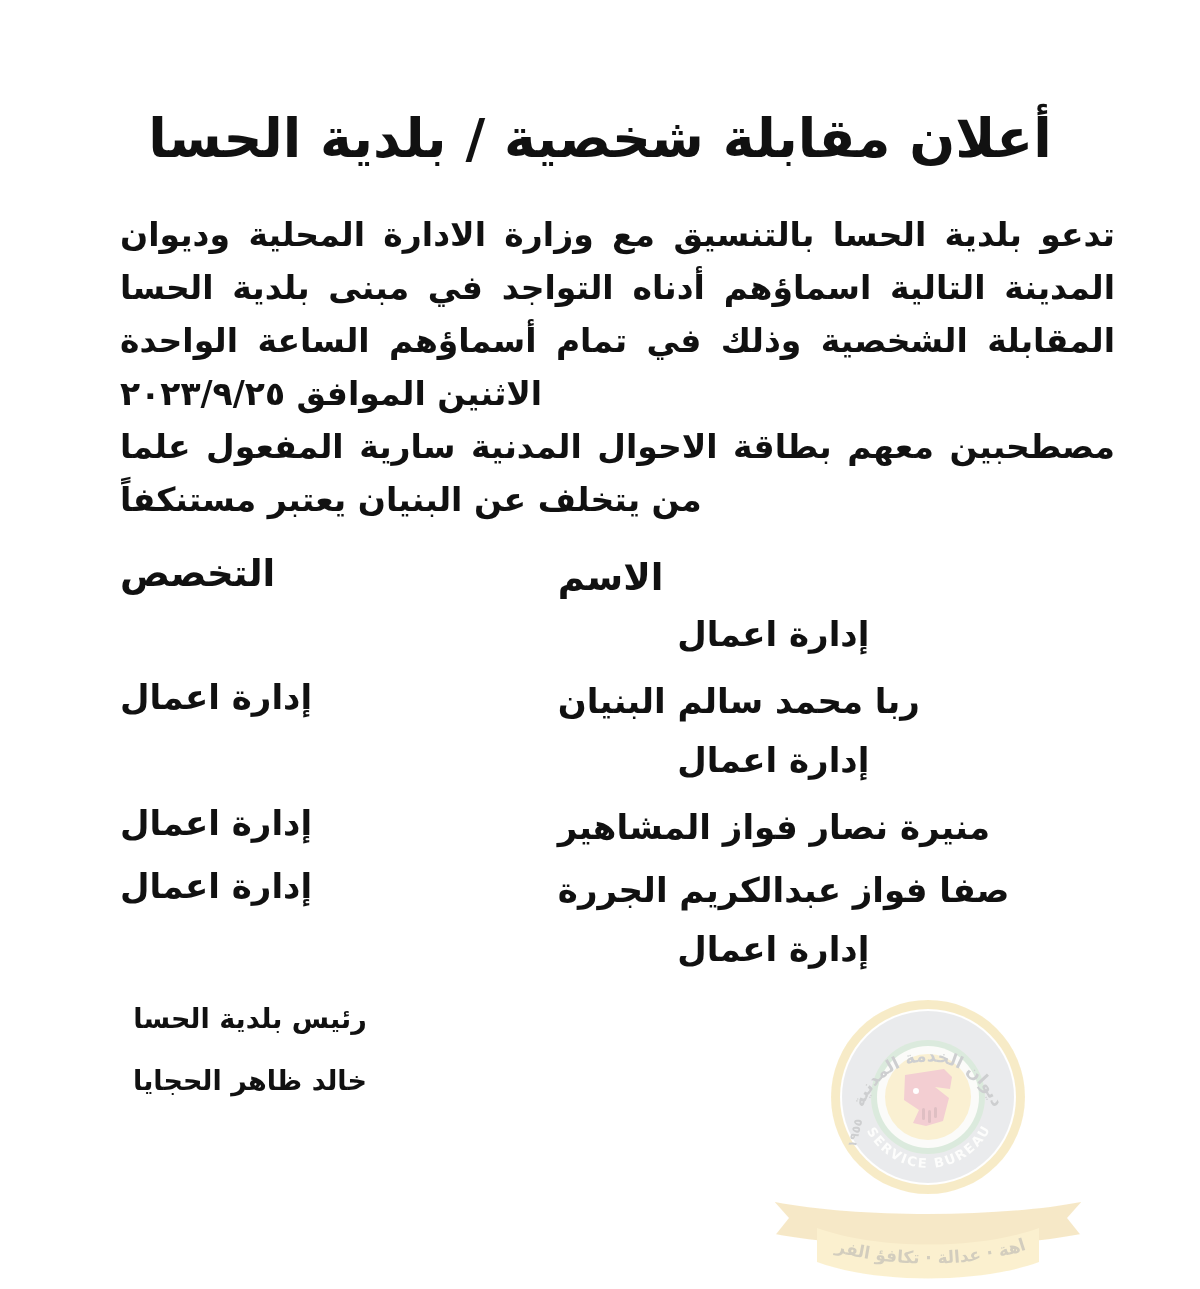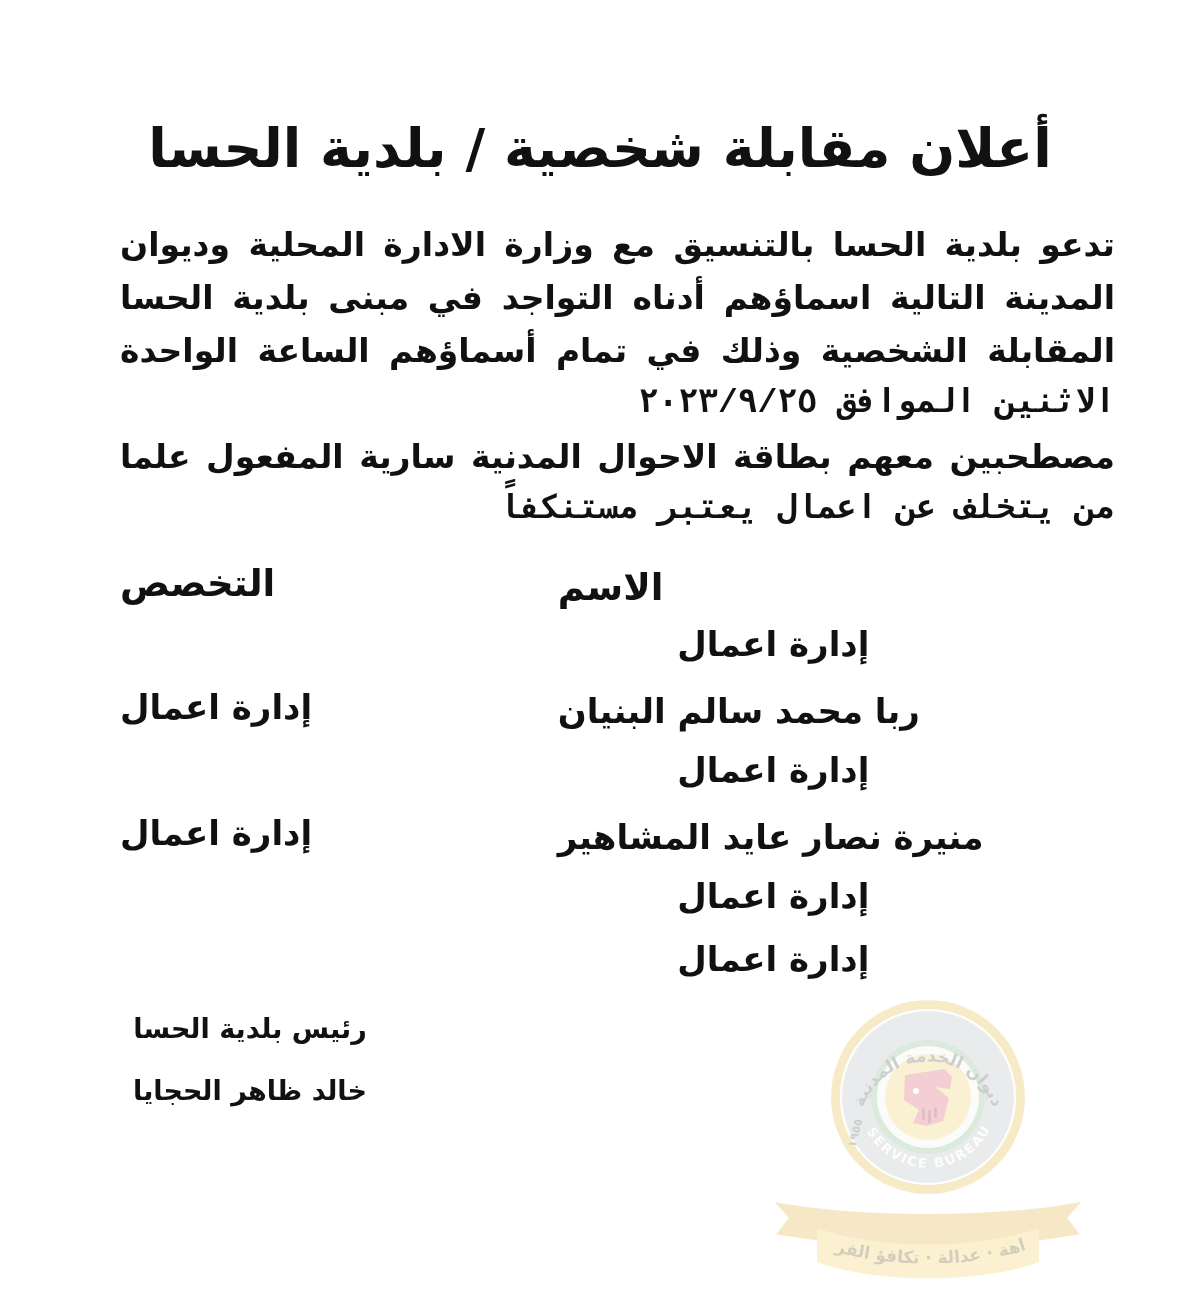--- a/index.html
+++ b/index.html
@@ -8,21 +8,21 @@
     background: #ffffff;
     position: relative;
     overflow: hidden;
     font-family: "DejaVu Sans", sans-serif;
     color: #111111;
     direction: rtl;
   }
   .page { width: 1200px; height: 1289px; position: relative; padding-top: 96px; box-sizing: border-box; }
 
   .title {
-    margin: 10px;
+    margin: 0;
     text-align: center;
     font-size: 54px;
     font-weight: bold;
     line-height: 86px;
     letter-spacing: -1px;
     white-space: nowrap;
   }
 
   .para {
     margin: 0 85px 0 120px; 
@@ -34,21 +34,21 @@
   .para.first { margin-top: 26px; }
   .pline { white-space: nowrap; }
   .pline.just {
     white-space: normal;
     text-align: justify;
     text-align-last: justify;
     text-justify: inter-word;
     overflow: hidden;
     height: 53px;
   }
-  .pline.start { text-align: right; font-family: Liberation Mono, monospace; }
+  .pline.start { text-align: left; }
 
   .table { margin: 18px 85px 0 120px; width: 995px; }
   .trow { display: flex; align-items: center; }
   .trow.head { height: 58px; font-size: 37px; }
   .trow.body-row { height: 63px; font-size: 34px; }
   .cell { font-weight: bold; text-align: left; white-space: nowrap; }
   .cell.name { width: 56%; margin-top: 8px; }
   .cell.spec { width: 44%; }
 
   .signature {
@@ -82,43 +82,44 @@
 
   <div class="para first">
     <div class="pline just">تدعو بلدية الحسا بالتنسيق مع وزارة الادارة المحلية وديوان الخدمة</div>
     <div class="pline just">المدينة التالية اسماؤهم أدناه التواجد في مبنى بلدية الحسا لاجراء</div>
     <div class="pline just">المقابلة الشخصية وذلك في تمام أسماؤهم الساعة الواحدة مساء يوم</div>
     <div class="pline start">الاثنين الموافق ٢٠٢٣/٩/٢٥</div>
   </div>
 
   <div class="para">
     <div class="pline just">مصطحبين معهم بطاقة الاحوال المدنية سارية المفعول علما بأنه كل</div>
-    <div class="pline start">من يتخلف عن اعمال يعتبر مستنكفاً</div>
+    <div class="pline start">من يتخلف عن البنيان يعتبر مستنكفاً</div>
   </div>
 
   <div class="table">
     <div class="trow head">
       <div class="cell name">الاسم</div>
       <div class="cell spec">التخصص</div>
     </div>
     <div class="trow body-row">
       <div class="cell spec">إدارة اعمال</div>
     </div>
     <div class="trow body-row">
       <div class="cell name">ربا محمد سالم البنيان</div>
       <div class="cell spec">إدارة اعمال</div>
     </div>
     <div class="trow body-row">
       <div class="cell spec">إدارة اعمال</div>
     </div>
     <div class="trow body-row">
-      <div class="cell name">منيرة نصار عايد المشاهير</div>
+      <div class="cell name">منيرة نصار فواز المشاهير</div>
       <div class="cell spec">إدارة اعمال</div>
     </div>
     <div class="trow body-row">
+      <div class="cell name">صفا فواز عبدالكريم الجررة</div>
       <div class="cell spec">إدارة اعمال</div>
     </div>
     <div class="trow body-row">
       <div class="cell spec">إدارة اعمال</div>
     </div>
   </div>
 
   <div class="signature">
     <div>رئيس بلدية الحسا</div>
     <div>خالد ظاهر الحجايا</div>

